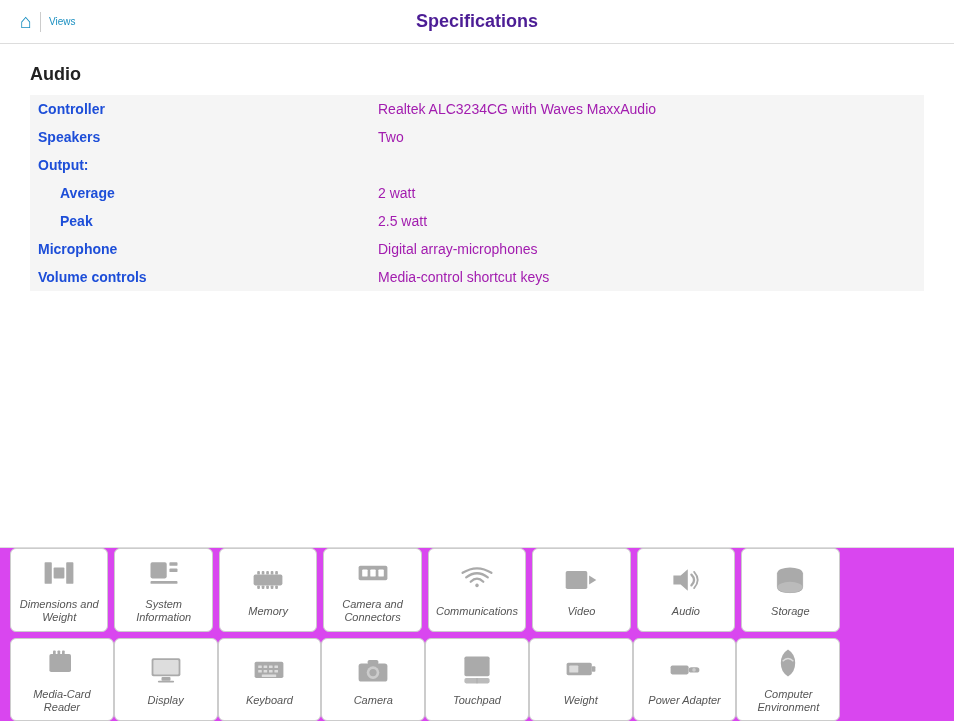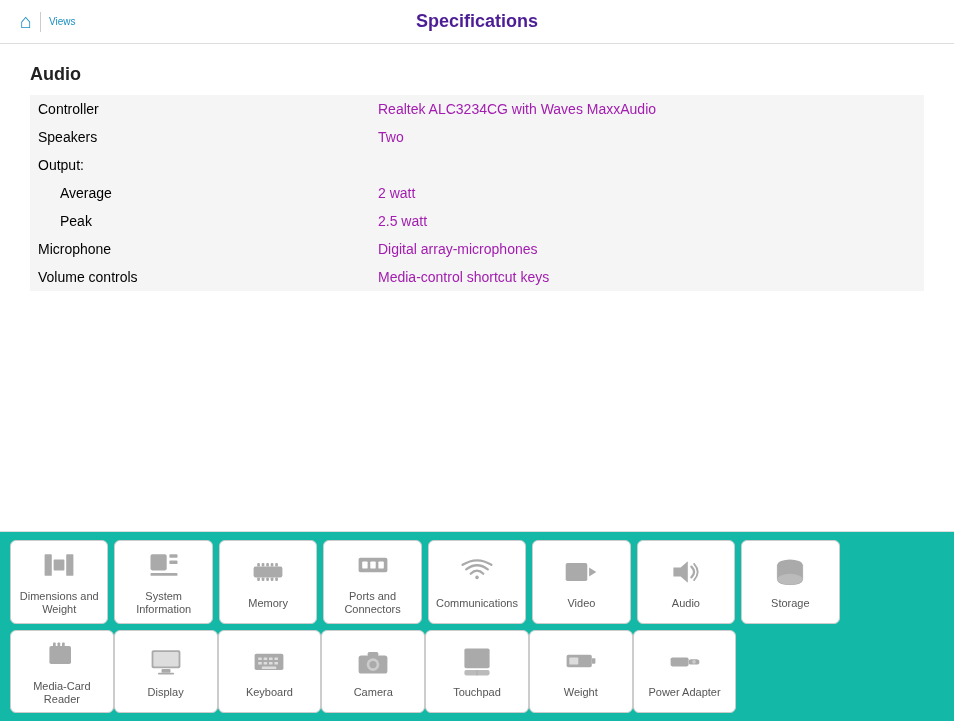--- a/index.html
+++ b/index.html
@@ -61,35 +61,37 @@
     .specs-table tr:nth-child(even) {
       background: #f5f5f5;
     }
     .specs-table td {
       padding: 6px 8px;
       vertical-align: top;
       color: #a21caf;
     }
     .specs-table td:first-child {
       width: 340px;
-      color: #000000;
+      color: #1d4ed8;
+      font-weight: bold;
     }
     .specs-table td.indent {
       padding-left: 30px;
     }
 
     
     .bottom-nav {
       position: fixed;
       bottom: 0;
       left: 0;
       width: 954px;
-      background: #14b8a6;
+      background: #d946ef;
       border-top: 1px solid #ddd;
-      padding: 8px 10px;
+      padding: 0 10px;
+      font-style: italic;
     }
     .nav-grid {
       display: grid;
       grid-template-columns: repeat(9, 1fr);
       gap: 6px;
     }
     .nav-item {
       display: flex;
       flex-direction: column;
       align-items: center;
@@ -207,21 +209,21 @@
           </svg></span>
     <span class="nav-label">Memory</span>
   </div>
       <div class="nav-item">
     <span><svg class="icon-svg" viewBox="0 0 40 40">
             <rect x="4" y="12" width="32" height="16" rx="2" fill="#aaa"></rect>
             <rect x="8" y="16" width="6" height="8" rx="1" fill="#fff"></rect>
             <rect x="17" y="16" width="6" height="8" rx="1" fill="#fff"></rect>
             <rect x="26" y="16" width="6" height="8" rx="1" fill="#fff"></rect>
           </svg></span>
-    <span class="nav-label">Ports and Connectors</span>
+    <span class="nav-label">Camera and Connectors</span>
   </div>
       <div class="nav-item">
     <span><svg class="icon-svg" viewBox="0 0 40 40">
             <path d="M20 28 a2 2 0 1 1 0.001 0" fill="#aaa"></path>
             <path d="M13 22 Q20 15 27 22" stroke="#aaa" stroke-width="2.5" fill="none" stroke-linecap="round"></path>
             <path d="M8 17 Q20 8 32 17" stroke="#aaa" stroke-width="2.5" fill="none" stroke-linecap="round"></path>
             <path d="M4 12 Q20 2 36 12" stroke="#aaa" stroke-width="2.5" fill="none" stroke-linecap="round"></path>
           </svg></span>
     <span class="nav-label">Communications</span>
   </div>
@@ -309,14 +311,21 @@
     <span class="nav-label">Weight</span>
   </div>
       <div class="nav-item">
     <span><svg class="icon-svg" viewBox="0 0 40 40">
             <rect x="4" y="16" width="20" height="10" rx="2" fill="#aaa"></rect>
             <rect x="24" y="18" width="12" height="6" rx="3" fill="#aaa"></rect>
             <circle cx="30" cy="21" r="2" fill="#ccc"></circle>
           </svg></span>
     <span class="nav-label">Power Adapter</span>
   </div>
+      <div class="nav-item">
+    <span><svg class="icon-svg" viewBox="0 0 40 40">
+            <path d="M20 5 Q28 10 28 20 Q28 30 20 35 Q12 30 12 20 Q12 10 20 5Z" fill="#aaa"></path>
+            <path d="M14 18 Q20 12 26 18" stroke="#ddd" stroke-width="1.5" fill="none"></path>
+          </svg></span>
+    <span class="nav-label">Computer Environment</span>
+  </div>
     </div>
 </div>
 
 </body></html>

